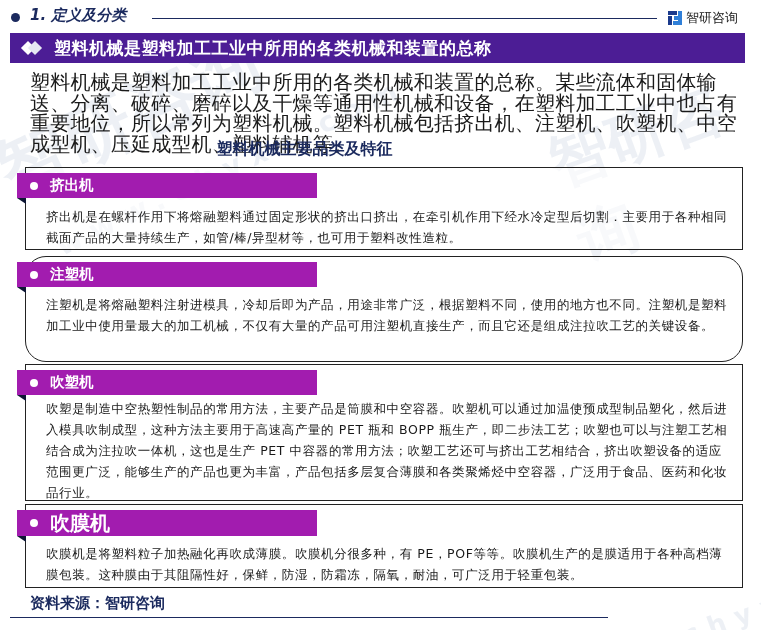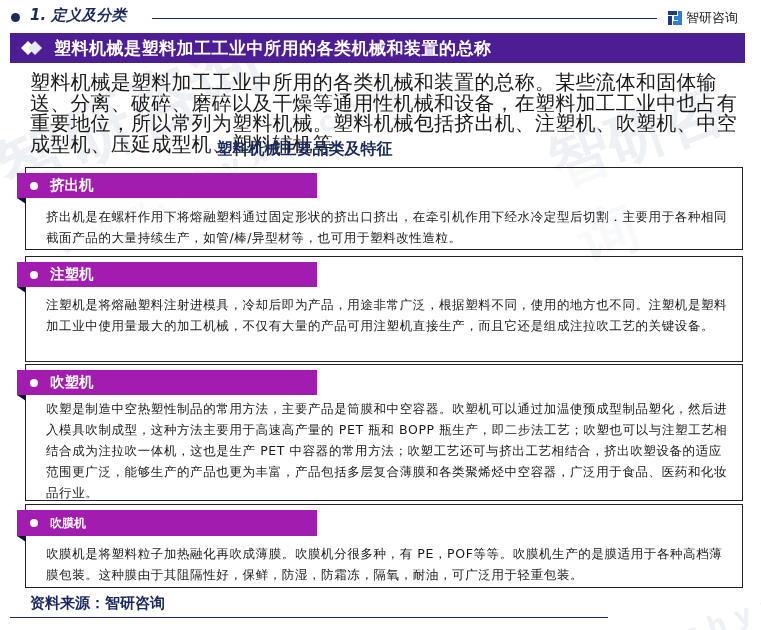--- a/index.html
+++ b/index.html
@@ -42,27 +42,27 @@
   
   .card { position: absolute; left: 25px; width: 718px; border: 1px solid #222; background: rgba(255,255,255,0.6); z-index: 2; }
   .card .tab { position: absolute; left: -9px; top: 5px; width: 300px; height: 25px; background: #a21caf; display: flex; align-items: center; }
   .card .tab::after { content: ""; position: absolute; left: 0; bottom: -6px; width: 0; height: 0; border-top: 6px solid #0d1634; border-left: 9px solid transparent; }
   .card .tab .bullet { width: 8px; height: 8px; border-radius: 50%; background: #fff; margin-left: 13px; }
   .card .tab .tab-label { color: #fff; font-size: 14.5px; font-weight: bold; margin-left: 12px; white-space: nowrap; }
   .card .body { position: absolute; left: 20px; right: 10px; font-size: 12.5px; line-height: 21px; color: #1a1a1a; letter-spacing: 0.6px; }
 
   .c1 { top: 167px; height: 83px; }
   .c1 .body { top: 38px; }
-  .c2 { top: 256px; height: 106px; }
+  .c2 { top: 256px; height: 106px; border-radius: 21px; }
   .c2 .body { top: 37px; }
   .c3 { top: 364px; height: 137px; padding-left: 29px; }
   .c3 .body { top: 33px; }
   .c4 { top: 504px; height: 84px; }
   .c4 .tab { top: 5px; height: 26px; }
-  .c4 .tab .tab-label { font-size: 12px; }
+  .c4 .tab .tab-label { font-size: 20px; }
   .c4 .body { top: 38px; }
 
   
   .source { position: absolute; left: 30px; top: 594px; font-size: 15px; color: #1b2a5e; font-weight: bold; z-index: 2; white-space: nowrap; }
   .foot-rule { position: absolute; left: 10px; top: 617px; width: 598px; height: 1px; background: #1b2a5e; z-index: 2; }
   .slogan { position: absolute; left: 624px; top: 634px; font-size: 13px; color: #8b5cf6; font-weight: bold; white-space: nowrap; z-index: 2; }
   .slogan .s { font-size: 11px; font-weight: normal; }
 </style>
 </head>
 <body>

